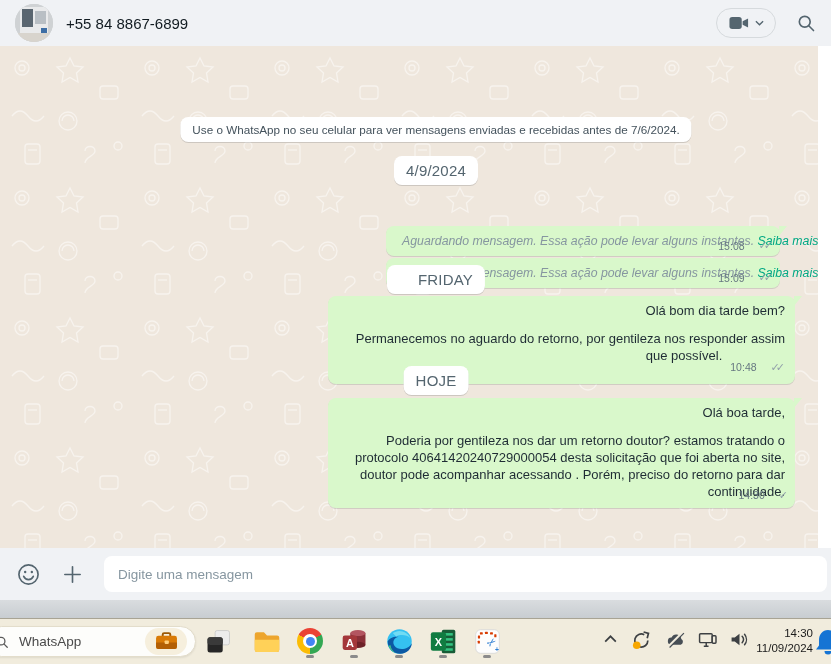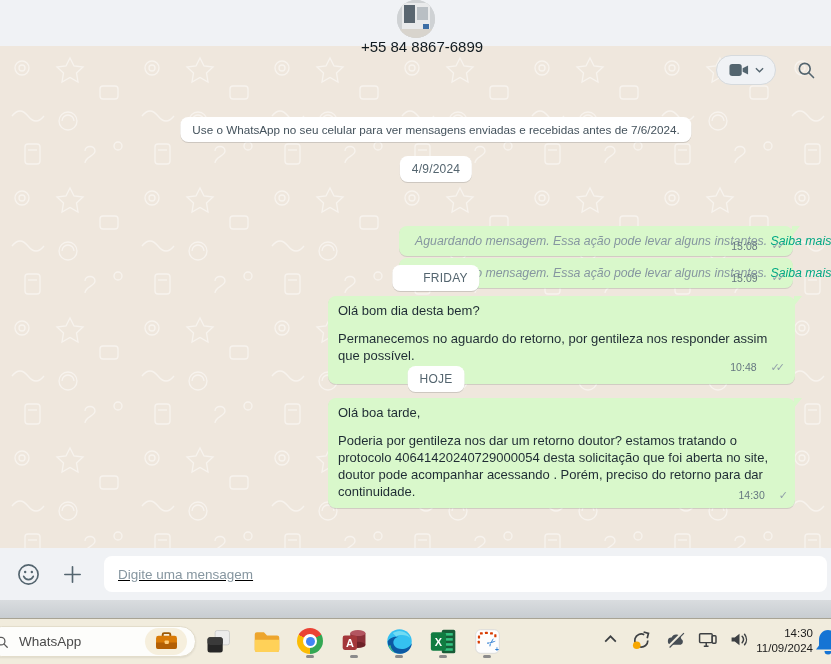--- a/index.html
+++ b/index.html
@@ -2,35 +2,35 @@
 <html><head>
 <meta charset="utf-8">
 <style>
   html,body{margin:0;padding:0;background:#fff;}
   #app{position:relative;width:831px;height:664px;overflow:hidden;
        font-family:"Liberation Sans","DejaVu Sans",sans-serif;
        -webkit-font-smoothing:antialiased;}
 
   
   .wa-header{position:absolute;top:0;left:0;right:0;height:46px;background:#f0f2f5;
-             display:flex;align-items:center;padding:0 15px;box-sizing:border-box;z-index:5;flex-direction:column;}
+             display:flex;align-items:center;padding:0 15px;box-sizing:border-box;z-index:5;}
   .avatar{width:38px;height:38px;border-radius:50%;overflow:hidden;background:#cfd2d4;flex:0 0 auto;cursor:pointer;}
   .contact-name{margin-left:13px;font-size:15px;color:#111b21;}
   .hdr-right{margin-left:auto;display:flex;align-items:center;gap:20px;}
   .video-pill{display:flex;align-items:center;justify-content:center;gap:6px;width:58px;height:28px;
               border:1px solid #d6dadd;border-radius:15px;background:#f0f2f5;cursor:pointer;}
 
   
-  .chat{position:absolute;top:46px;left:0;right:0;height:502px;background:#efe7dd;overflow:hidden;}
+  .chat{position:absolute;top:46px;left:0;right:13px;height:502px;background:#efe7dd;overflow:hidden;text-align:right;}
   .doodle{position:absolute;inset:0;}
   .sys-banner{position:absolute;top:71px;left:436px;transform:translateX(-50%);
               background:#fff;color:#44525c;font-size:11.7px;white-space:nowrap;
               padding:6px 12px;border-radius:8px;box-shadow:0 1px .5px rgba(11,20,26,.15);}
   .date-badge{position:absolute;left:436px;transform:translateX(-50%);
-              background:#fff;color:#54656f;font-size:12px;letter-spacing:.2px;
+              background:#fff;color:#54656f;font-size:15px;letter-spacing:.2px;
               padding:6px 12px;border-radius:8px;box-shadow:0 1px .5px rgba(11,20,26,.15);}
   .badge1{top:110px;} .badge2{top:219px;padding-left:31px;} .badge3{top:320px;}
 
   .bubble{position:absolute;background:#d9f8cb;border-radius:8px;
           box-shadow:0 1px .5px rgba(11,20,26,.13);box-sizing:border-box;}
   .tail::after{content:"";position:absolute;top:0;right:-7px;width:0;height:0;
                border-left:8px solid #d9f8cb;border-bottom:10px solid transparent;}
   .pending{right:38px;width:394px;height:30px;display:flex;align-items:center;
            padding:0 62px 0 8px;gap:8px;margin-top:36px;}
   .p1{top:144px;} .p2{top:176px;}
@@ -41,21 +41,21 @@
   .msg p{margin:0;}
   .msg p + p{margin-top:11px;}
   .msg p.tight{margin-top:0;}
   .meta{position:absolute;right:7px;bottom:4px;display:flex;align-items:center;gap:14px;
         font-size:10.5px;color:#667781;}
   .ticks{color:#92a0aa;letter-spacing:-4px;padding-right:4px;font-size:11px;}
   .meta-inline{float:right;margin:12px 0 0 8px;}
 
   
   .composer{position:absolute;top:548px;left:0;right:0;height:52px;background:#f0f2f5;
-            display:flex;align-items:center;padding:0 16px;box-sizing:border-box;gap:20px;text-decoration:underline;}
+            display:flex;align-items:center;padding:0 16px;box-sizing:border-box;gap:20px;}
   .icon-btn{display:flex;align-items:center;justify-content:center;cursor:pointer;background:none;border:none;padding:0;}
   .msg-input{flex:1;height:36px;border:none;border-radius:8px;background:#fff;margin-right:-12px;
              padding:0 14px;font-size:13.5px;color:#111b21;outline:none;
              font-family:"Liberation Sans","DejaVu Sans",sans-serif;}
   .msg-input::placeholder{color:#8696a0;}
 
   
   .window-strip{position:absolute;top:600px;left:0;right:0;height:19px;
                 background:linear-gradient(#d9dcdf,#c8cdd1);border-bottom:1px solid #a8a494;box-sizing:border-box;}
 
@@ -161,21 +161,21 @@
       <span class="pending-text"><span>Aguardando mensagem. Essa ação pode levar alguns instantes.</span> <span class="learn-more">Saiba mais</span></span>
       <span class="meta">
           <span>15:09</span>
           <span class="ticks">✓✓</span>
         </span>
     </div>
 
     <div class="date-badge badge2">FRIDAY</div>
 
     <div class="bubble msg m1 tail">
-      <p>Olá bom dia desta bem?</p>
+      <p>Olá bom dia tarde bem?</p>
       <p><span>Permanecemos no aguardo do retorno, por gentileza nos responder assim que possível.</span><span class="meta meta-inline" style="position:static">
             <span>10:48</span>
             <span class="ticks">✓✓</span>
           </span></p>
     </div>
 
     <div class="date-badge badge3">HOJE</div>
 
     <div class="bubble msg m2 tail">
       <p>Olá boa tarde,</p>

